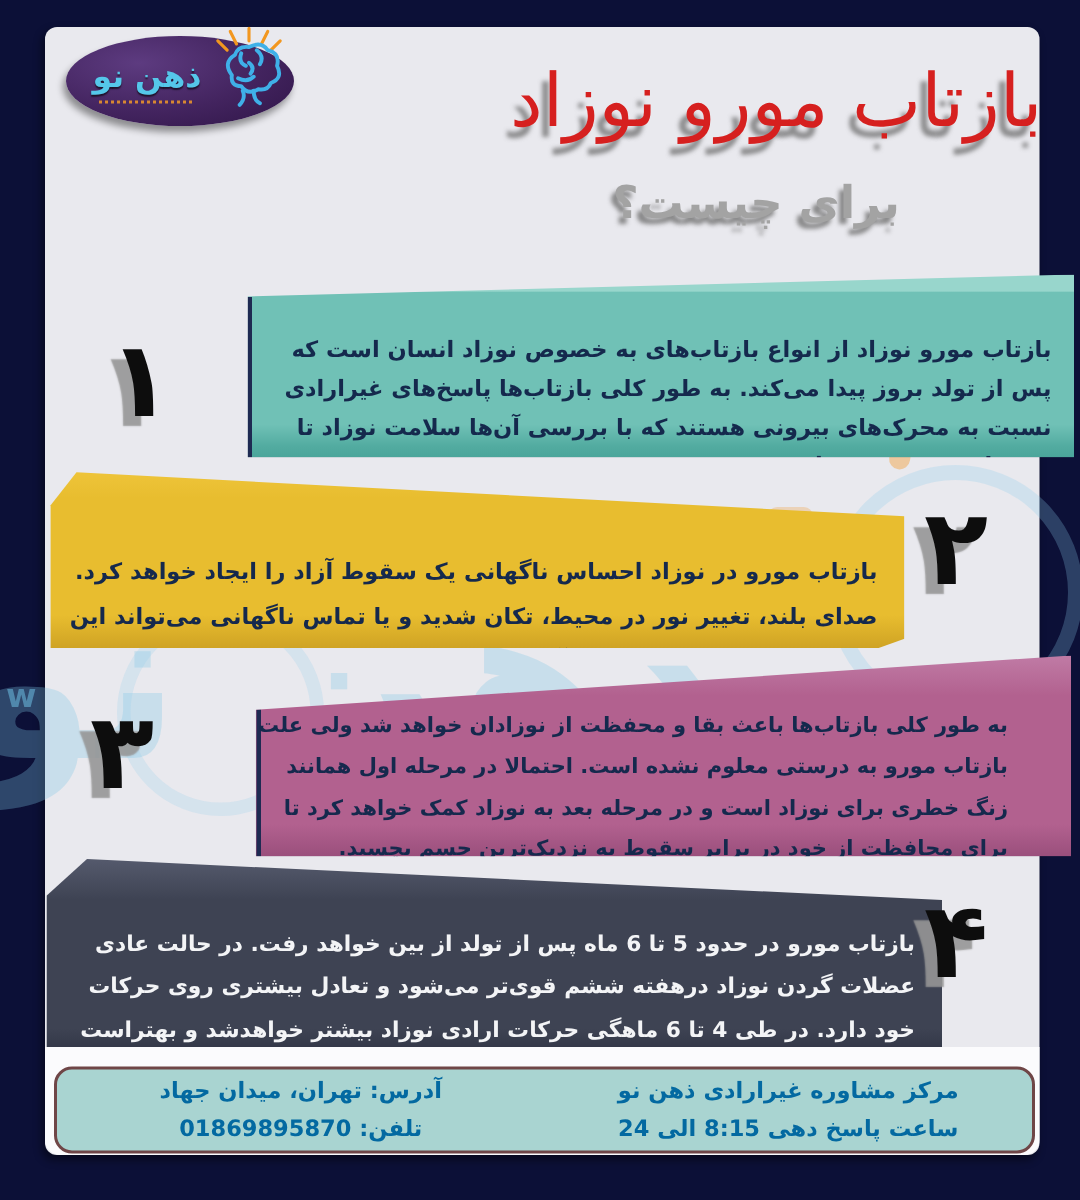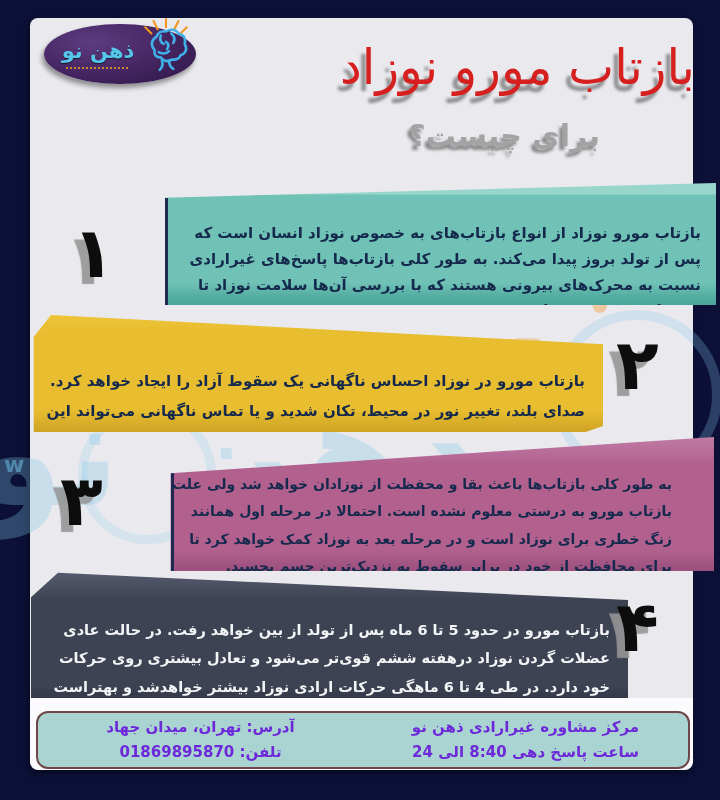--- a/index.html
+++ b/index.html
@@ -103,21 +103,21 @@
   .num-2{left:616px;top:324px;}
   .num-3{left:60px;top:460px;}
   .num-4{left:616px;top:586px;}
   
   .footer-panel{
     left:36px;top:711px;width:650px;height:54px;z-index:6;
     background:#a9d4d1;border:2px solid #6f4647;border-radius:12px;
     display:flex;flex-direction:row;align-items:center;
   }
   .footer-col{flex:1;direction:rtl;text-align:center;
-    color:#6d28d9;font-size:15px;font-weight:bold;line-height:1.7;}
+    color:#0369a1;font-size:15px;font-weight:bold;line-height:1.7;}
 </style>
 </head>
 <body>
 
 <div class="abs card"></div>
 <div class="abs footer-strip"></div>
 
 <div class="abs wm wm-text">ذهن نو</div>
 <div class="abs wm wm-w">w</div>
 <div class="abs wm wm-ring1"></div>
@@ -168,15 +168,15 @@
 </div>
 <div class="abs big-num num-4">۴</div>
 
 <div class="abs footer-panel">
   <div class="footer-col">
     <div>آدرس: تهران، میدان جهاد</div>
     <div>تلفن: 01869895870</div>
   </div>
   <div class="footer-col">
     <div>مرکز مشاوره غیرارادی ذهن نو</div>
-    <div>ساعت پاسخ دهی 8:40 الی 24</div>
+    <div>ساعت پاسخ دهی 8:15 الی 24</div>
   </div>
 </div>
 
 </body></html>

